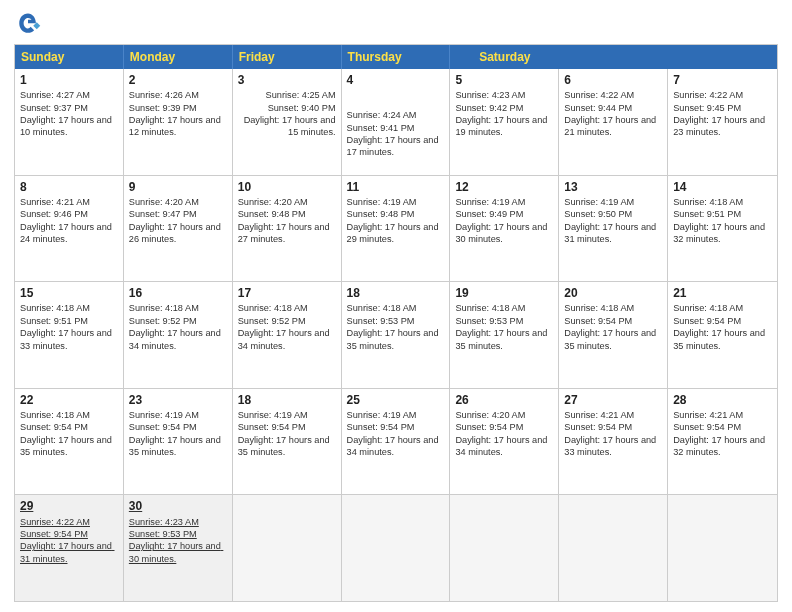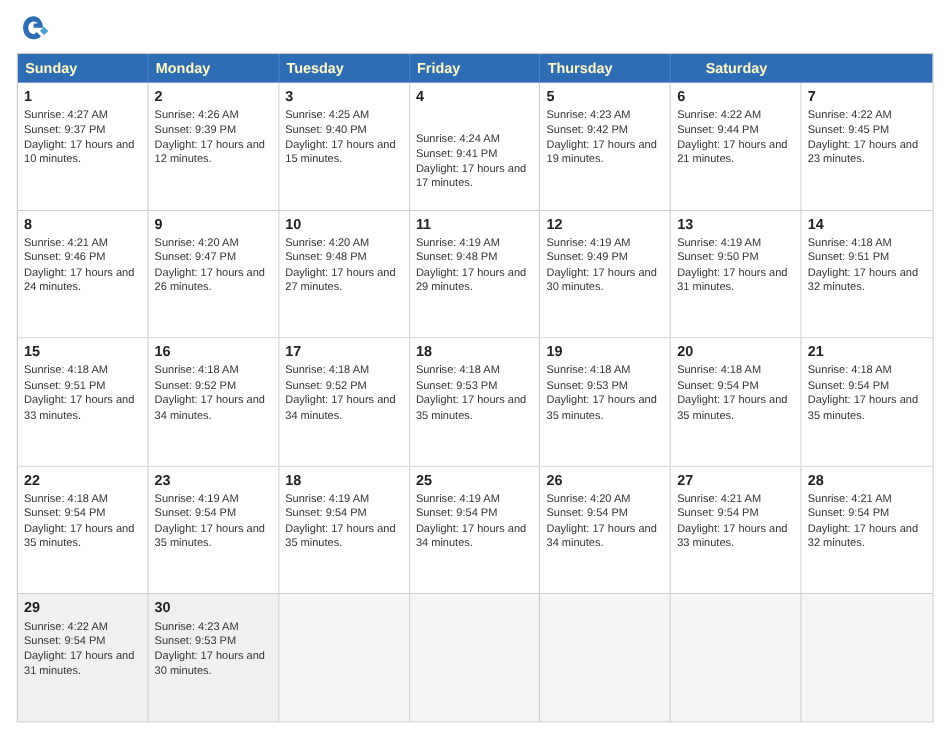--- a/index.html
+++ b/index.html
@@ -67,21 +67,21 @@
       display: flex;
       flex-direction: column;
       border: 1px solid #ccc;
     }
     .cal-header-row {
       display: grid;
       grid-template-columns: repeat(7, 1fr);
       background: #2E6CB5;
     }
     .cal-header-cell {
-      color: #fef9c3;
+      color: #fde047;
       font-weight: bold;
       font-size: 12px;
       padding: 5px 6px;
       text-align: left;
       border-right: 1px solid #4a84c9;
     }
     .cal-header-cell:last-child { border-right: none; text-align: center; }
     .cal-body {
       flex: 1;
       display: flex;
@@ -97,21 +97,21 @@
     .cal-cell {
       border-right: 1px solid #ccc;
       padding: 3px 5px;
       vertical-align: top;
       font-size: 9.5px;
       line-height: 1.35;
       background: #fff;
     }
     .cal-cell:last-child { border-right: none; }
     .cal-cell.empty { background: #f5f5f5; }
-    .cal-cell.shaded { background: #f0f0f0; }
+    .cal-cell.shaded { background: #f0f0f0; text-decoration: underline; }
     .day-num {
       font-size: 12px;
       font-weight: bold;
       color: #222;
       display: block;
       margin-bottom: 1px;
     }
     .cell-text {
       font-size: 9.2px;
       color: #333;
@@ -136,42 +136,41 @@
     <div class="title-block">
       <div class="title-month"></div>
       <div class="title-location"></div>
     </div>
   </div>
 
   <div class="calendar">
     <div class="cal-header-row">
     <div class="cal-header-cell">Sunday</div>
         <div class="cal-header-cell">Monday</div>
-        <div class="cal-header-cell">Tuesday</div>
         <div class="cal-header-cell">Friday</div>
         <div class="cal-header-cell">Thursday</div>
         <div class="cal-header-cell">Saturday</div>
       </div>
     <div class="cal-body">
     <div class="cal-row">
           <div class="cal-cell">
             <span class="day-num">1</span>
             <div class="cell-text" style="white-space: pre-wrap;">Sunrise: 4:27 AM
 Sunset: 9:37 PM
 Daylight: 17 hours and 10 minutes.</div>
           </div>
           <div class="cal-cell">
             <span class="day-num">2</span>
             <div class="cell-text" style="white-space: pre-wrap;">Sunrise: 4:26 AM
 Sunset: 9:39 PM
 Daylight: 17 hours and 12 minutes.</div>
           </div>
           <div class="cal-cell">
             <span class="day-num">3</span>
-            <div class="cell-text" style="white-space: pre-wrap;">Sunrise: 4:25 AM
+            <div class="cell-text" style="white-space: pre-wrap; text-align: right;">Sunrise: 4:25 AM
 Sunset: 9:40 PM
 Daylight: 17 hours and 15 minutes.</div>
           </div>
           <div class="cal-cell">
             <span class="day-num">4</span>
             <div class="cell-text" style="white-space: pre-wrap; margin-top: 21px;">Sunrise: 4:24 AM
 Sunset: 9:41 PM
 Daylight: 17 hours and 17 minutes.</div>
           </div>
           <div class="cal-cell">

